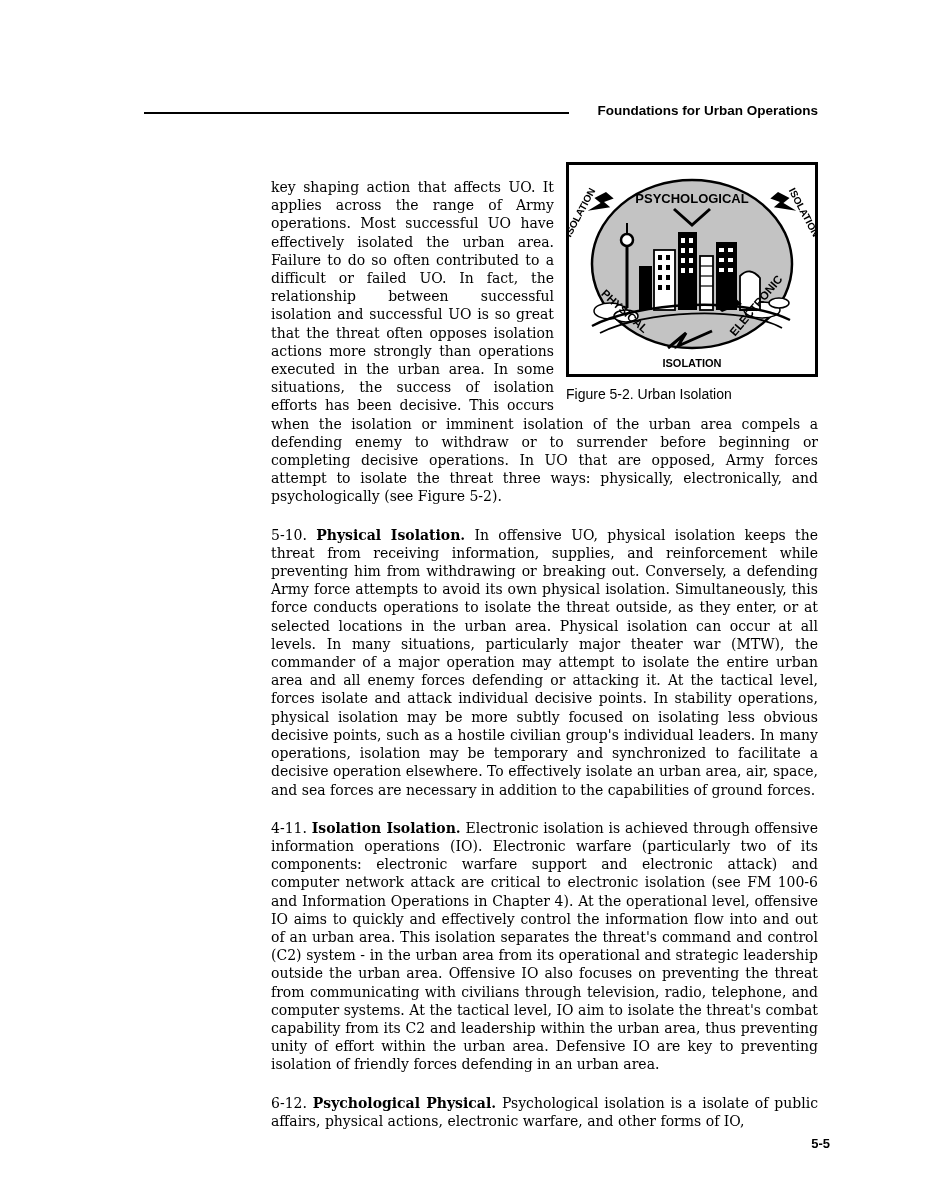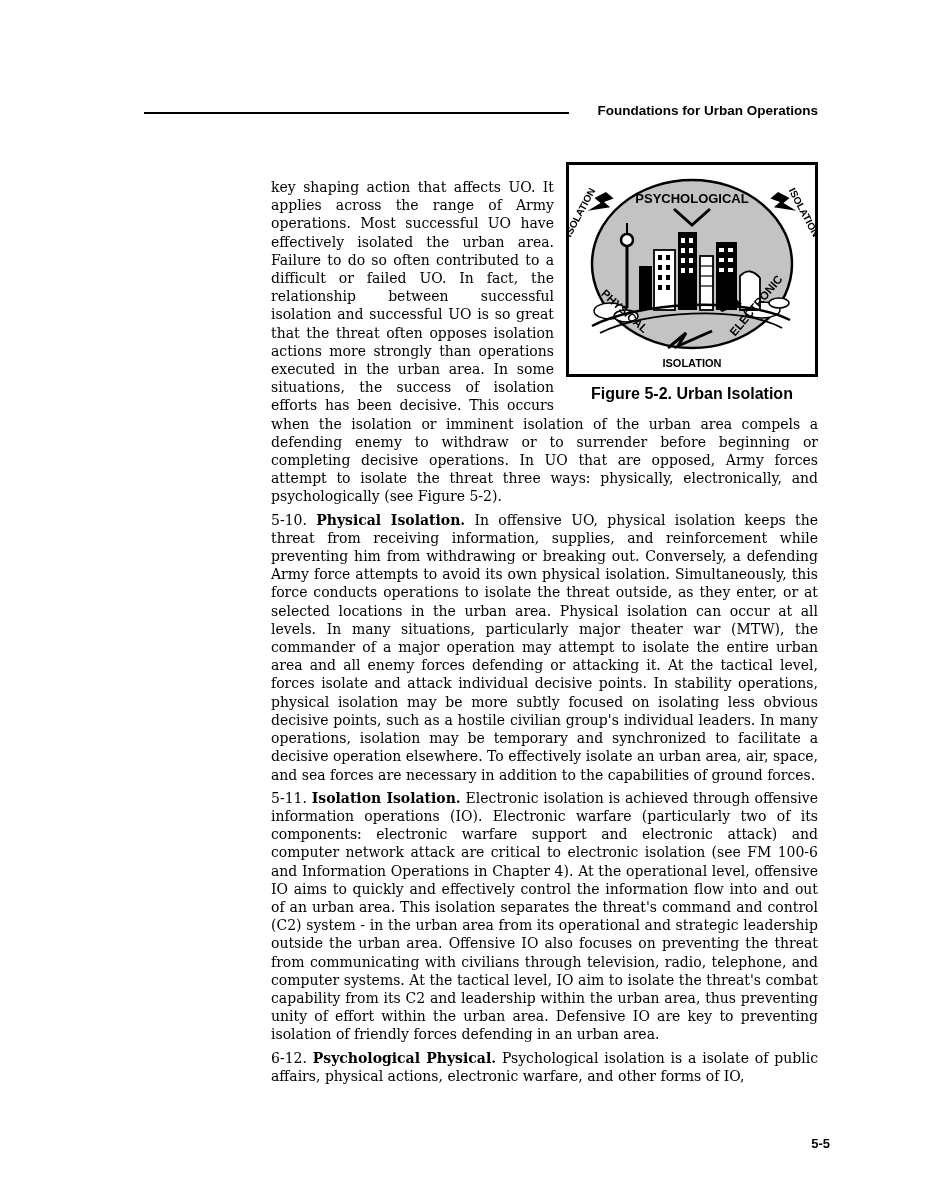--- a/index.html
+++ b/index.html
@@ -18,24 +18,24 @@
     font-family:"Liberation Sans", sans-serif; font-weight:bold;
     font-size:13.5px; margin-left:28px; white-space:nowrap;
   }
   .content {
     position:absolute; left:271px; top:160px; width:547px;
     font-size:14px; line-height:18.2px; text-align:justify;
   }
   .figure { float:right; width:252px; margin:2px 0 10px 12px; }
   .figure svg { display:block; }
   .figure figcaption {
-    text-align:center; font-family:"Liberation Sans", sans-serif;
-    font-weight:bold; font-size:16px; margin-top:8px;
+    text-align:left; font-family:"Liberation Sans", sans-serif;
+    font-weight:normal; font-size:14px; margin-top:8px;
   }
-  .para { margin-top:5px; clear:none; }
+  .para { margin-top:20px; clear:none; }
   .para.intro { margin-top:18px; }
   .phead { font-weight:bold; }
   .page-number {
     position:absolute; right:96px; top:1136px;
     font-family:"Liberation Sans", sans-serif; font-weight:bold; font-size:13px;
   }
   .diagram-label { font-family:"Liberation Sans", sans-serif; font-weight:bold; }
 </style>
 </head>
 <body>
@@ -130,21 +130,21 @@
 
     <p class="para intro">key shaping action that affects UO. It applies across the range of Army operations. Most successful UO have effectively isolated the urban area. Failure to do so often contributed to a difficult or failed UO. In fact, the relationship between successful isolation and successful UO is so great that the threat often opposes isolation actions more strongly than operations executed in the urban area. In some situations, the success of isolation efforts has been decisive. This occurs when the isolation or imminent isolation of the urban area compels a defending enemy to withdraw or to surrender before beginning or completing decisive operations. In UO that are opposed, Army forces attempt to isolate the threat three ways: physically, electronically, and psychologically (see Figure 5-2).</p>
 
     <p class="para">
       <span class="pnum">5-10.</span>
       <span class="phead">Physical Isolation.</span>
       <span class="pbody">In offensive UO, physical isolation keeps the threat from receiving information, supplies, and reinforcement while preventing him from withdrawing or breaking out. Conversely, a defending Army force attempts to avoid its own physical isolation. Simultaneously, this force conducts operations to isolate the threat outside, as they enter, or at selected locations in the urban area. Physical isolation can occur at all levels. In many situations, particularly major theater war (MTW), the commander of a major operation may attempt to isolate the entire urban area and all enemy forces defending or attacking it. At the tactical level, forces isolate and attack individual decisive points. In stability operations, physical isolation may be more subtly focused on isolating less obvious decisive points, such as a hostile civilian group's individual leaders. In many operations, isolation may be temporary and synchronized to facilitate a decisive operation elsewhere. To effectively isolate an urban area, air, space, and sea forces are necessary in addition to the capabilities of ground forces.</span>
     </p>
 
     <p class="para">
-      <span class="pnum">5-11.</span>
+      <span class="pnum">4-11.</span>
       <span class="phead">Isolation Isolation.</span>
       <span class="pbody">Electronic isolation is achieved through offensive information operations (IO). Electronic warfare (particularly two of its components: electronic warfare support and electronic attack) and computer network attack are critical to electronic isolation (see FM 100-6 and Information Operations in Chapter 4). At the operational level, offensive IO aims to quickly and effectively control the information flow into and out of an urban area. This isolation separates the threat's command and control (C2) system - in the urban area from its operational and strategic leadership outside the urban area. Offensive IO also focuses on preventing the threat from communicating with civilians through television, radio, telephone, and computer systems. At the tactical level, IO aim to isolate the threat's combat capability from its C2 and leadership within the urban area, thus preventing unity of effort within the urban area. Defensive IO are key to preventing isolation of friendly forces defending in an urban area.</span>
     </p>
 
     <p class="para">
       <span class="pnum">6-12.</span>
       <span class="phead">Psychological Physical.</span>
       <span class="pbody">Psychological isolation is a isolate of public affairs, physical actions, electronic warfare, and other forms of IO,</span>
     </p>
 

